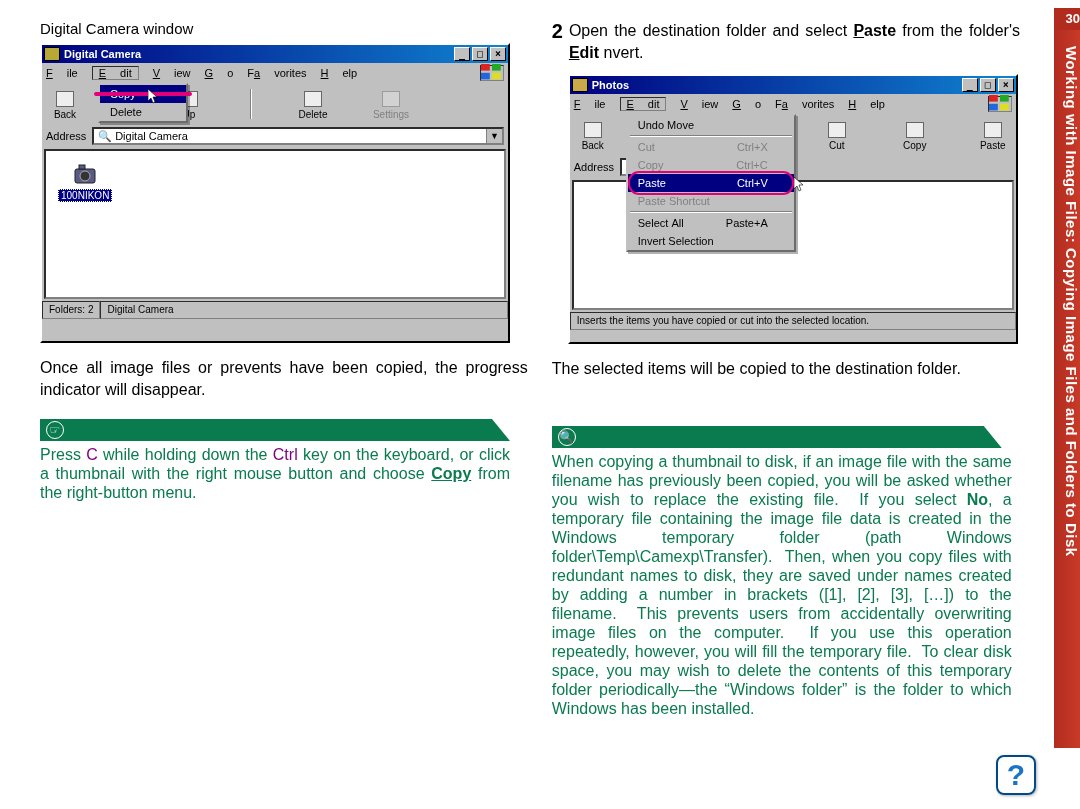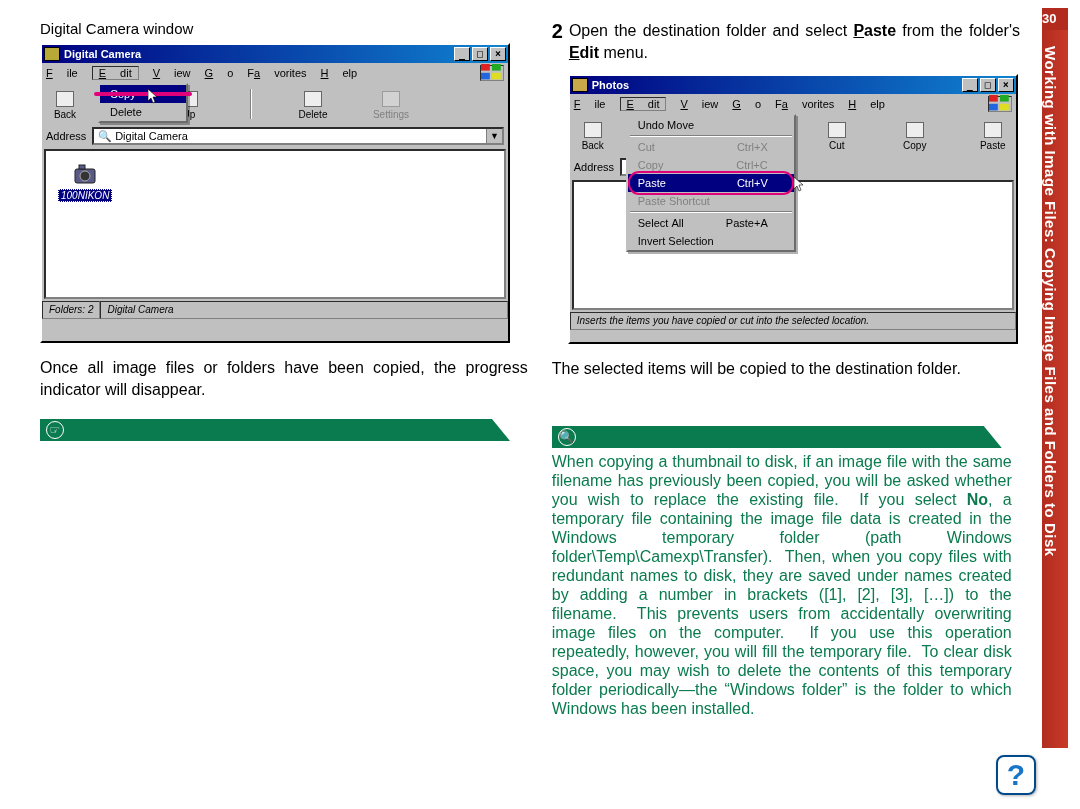--- a/index.html
+++ b/index.html
@@ -21,29 +21,29 @@
     gap: 24px;
   }
   .col {
     flex: 1 1 50%;
     min-width: 0;
   }
 
   
   .edge-tab {
     position: absolute;
-    right: 12px;
+    right: 0;
     top: 8px;
     width: 26px;
     height: 740px;
     background: linear-gradient(90deg, #b12c1f 0%, #c93a28 100%);
     color: #fff;
     font-size: 15px;
     font-weight: bold;
-    text-align: left;
+    text-align: right;
   }
   .edge-tab .pagenum {
     background: #b12c1f;
     color: #fff;
     width: 26px;
     height: 22px;
     line-height: 22px;
     font-size: 13px;
     margin-bottom: 6px;
   }
@@ -180,21 +180,20 @@
     display: flex;
     padding: 12px;
   }
   .content-area.narrow { height: 130px; }
   .folder-item {
     display: flex;
     flex-direction: column;
     align-items: center;
     margin-right: 26px;
     font-size: 10px;
-    font-style: italic;
   }
   .folder-icon {
     width: 28px; height: 24px;
     margin-bottom: 2px;
   }
   .folder-icon svg { width: 100%; height: 100%; }
   .folder-item .selected {
     background: #000080;
     color: #fff;
     padding: 0 2px;
@@ -206,21 +205,20 @@
     padding: 0;
   }
   .statuscell {
     border: 1px inset #808080;
     padding: 1px 6px;
     font-size: 10px;
     height: 100%;
     line-height: 14px;
     overflow: hidden;
     white-space: nowrap;
-    font-style: italic;
   }
   .statuscell.grow { flex: 1; }
 
   
   .dropdown {
     position: absolute;
     background: #c0c0c0;
     border: 2px outset #c0c0c0;
     box-shadow: 2px 2px 0 rgba(0,0,0,0.3);
     font-size: 11px;
@@ -430,32 +428,35 @@
           <span class="selected">100NIKON</span>
         </div>
       </div>
       <div class="statusbar">
         <div class="statuscell">Folders: 2</div>
         <div class="statuscell grow">Digital Camera</div>
       </div>
     </div>
 
 
-    <div class="body-text just">Once all image files or folders have been copied, the progress indicator will disappear.</div>
+    <div class="body-text just">Once all image files or prevents have been copied, the progress indicator will disappear.</div>
 
     <div class="tipbar" style="width:470px;">
       <div class="tipicon">☞</div>
+    </div>
+    <div class="tiptext" style="width:470px;">
+      Press <span class="key">C</span> while holding down the <span class="key">Ctrl</span> key on the keyboard, or click a thumbnail with the right mouse button and choose <b class="underline">Copy</b> from the right-button menu.
     </div>
   </div>
 
   <div class="col" style="padding-right:20px;">
     <div class="step-row">
       <span class="step-num">2</span>
       <div>
-        <span>Open the destination folder and select </span><b><span class="underline">P</span>aste</b><span> from the folder's </span><b><span class="underline">E</span>dit</b><span> menu.</span>
+        <span>Open the destination folder and select </span><b><span class="underline">P</span>aste</b><span> from the folder's </span><b><span class="underline">E</span>dit</b><span> nvert.</span>
       </div>
     </div>
 
     <div class="win95" style="width:450px; height:270px; position:relative; margin-top:10px; margin-left:16px;">
       <div class="titlebar">
         <div class="tbicon" style="background:#c9a94a;"></div>
         <span>Photos</span>
         <div class="spacer"></div>
         <div class="winbtn">_</div>
         <div class="winbtn">□</div>

